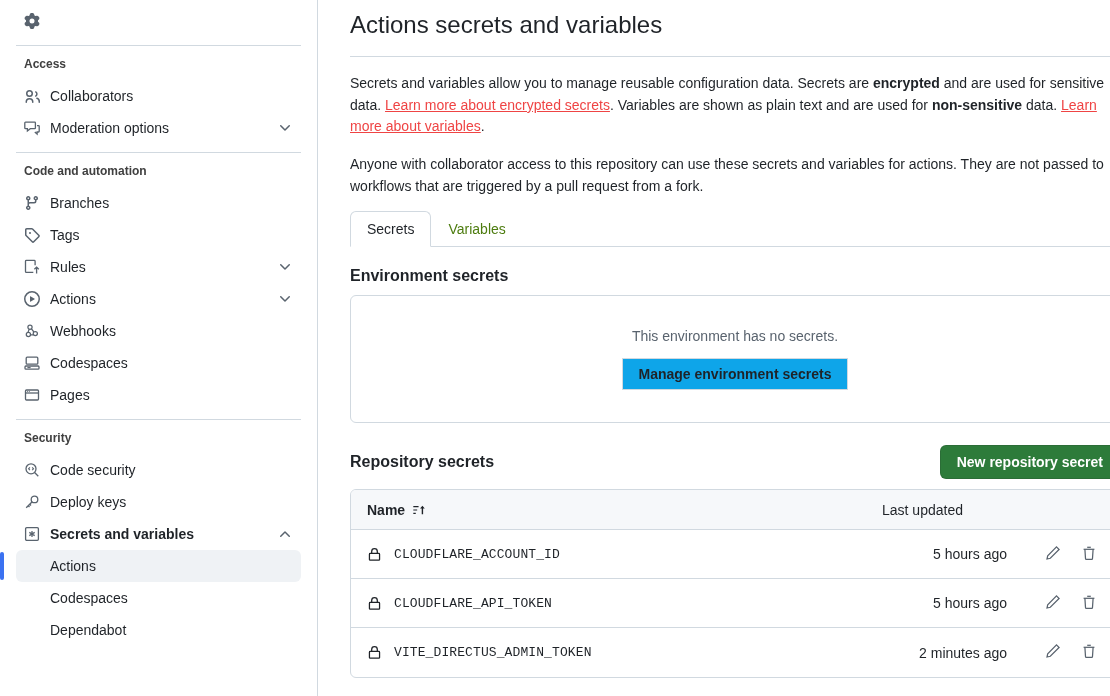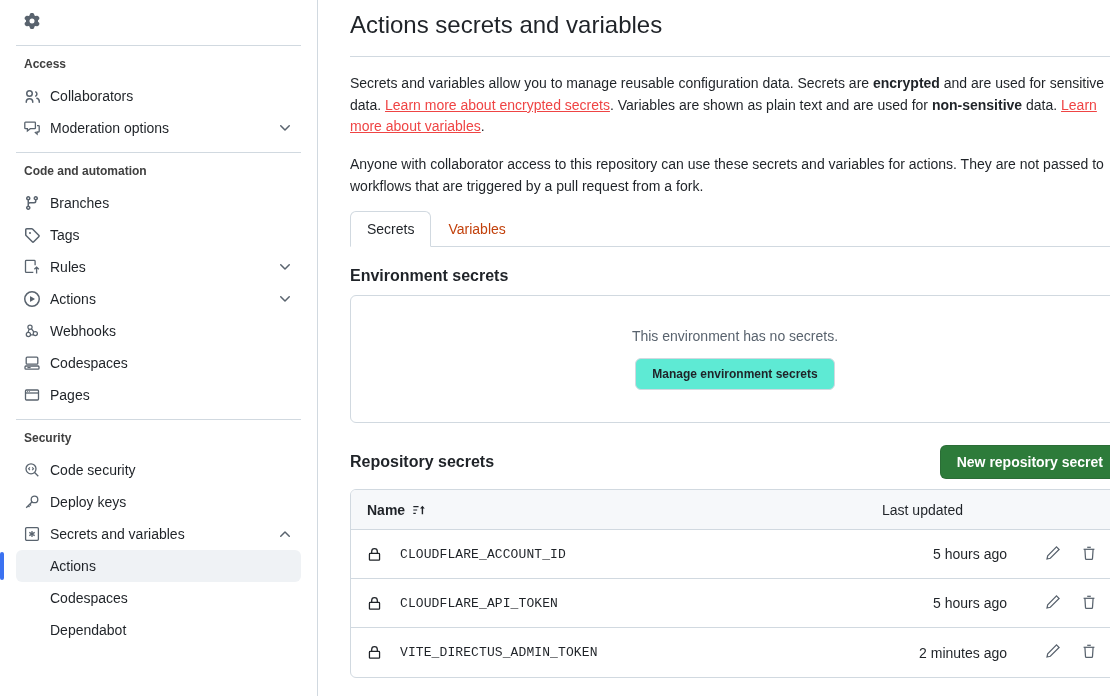--- a/index.html
+++ b/index.html
@@ -30,21 +30,21 @@
     height: 32px;
     padding: 0 8px;
     border-radius: 6px;
     font-size: 14px;
     line-height: 1;
     color: #1f2328;
     cursor: pointer;
     position: relative;
   }
   .nav-item .label { flex: 1 1 auto; white-space: nowrap; }
-  .nav-item.bold .label { font-weight: 400; }
+  .nav-item.bold .label { font-weight: 700; }
   .nav-icon {
     width: 16px; height: 16px;
     flex: 0 0 16px;
     display: inline-flex;
     align-items: center;
     justify-content: center;
     color: #59636e;
   }
   .nav-icon svg { display: block; }
   .chev { width: 16px; height: 16px; color: #59636e; display:inline-flex; align-items:center; justify-content:center;}
@@ -121,21 +121,21 @@
   
   .tabs {
     display: flex;
     align-items: flex-end;
     border-bottom: 1px solid #d1d9e0;
     height: 36px;
     margin-top: 14px;
   }
   .tab {
     font-size: 14px;
-    color: #c2410c;
+    color: #4d7c0f;
     padding: 0 16px;
     height: 36px;
     line-height: 35px;
     cursor: pointer;
     border: 1px solid transparent;
     border-bottom: none;
     border-radius: 6px 6px 0 0;
     position: relative;
     top: 1px;
   }
@@ -160,26 +160,26 @@
     display: flex;
     flex-direction: column;
     align-items: center;
     justify-content: center;
     gap: 14px;
     background: #fff;
   }
   .empty-text { font-size: 14px; color: #59636e; }
   .btn {
     font-family: "Liberation Sans", sans-serif;
-    font-size: 12px;
+    font-size: 14px;
     font-weight: 600;
     padding: 5px 16px;
-    border-radius: 6px;
+    border-radius: 0;
     border: 1px solid #d1d9e0;
-    background: #5eead4;
+    background: #0ea5e9;
     color: #1f2328;
     cursor: pointer;
     line-height: 20px;
   }
   .section-head {
     display: flex;
     align-items: center;
     justify-content: space-between;
     margin: 22px 0 10px 0;
   }
@@ -225,21 +225,21 @@
     height: 49px;
     padding: 0 16px;
     border-bottom: 1px solid #d1d9e0;
     font-size: 14px;
   }
   .trow:last-child { border-bottom: none; }
   .cell-name {
     flex: 1 1 auto;
     display: flex;
     align-items: center;
-    gap: 18px;
+    gap: 12px;
   }
   .lock { color: #1f2328; display: inline-flex; }
   .secret-name {
     font-family: "Liberation Mono", monospace;
     font-size: 13px;
     color: #1f2328;
     letter-spacing: 0.1px;
   }
   .cell-updated {
     flex: 0 0 135px;

